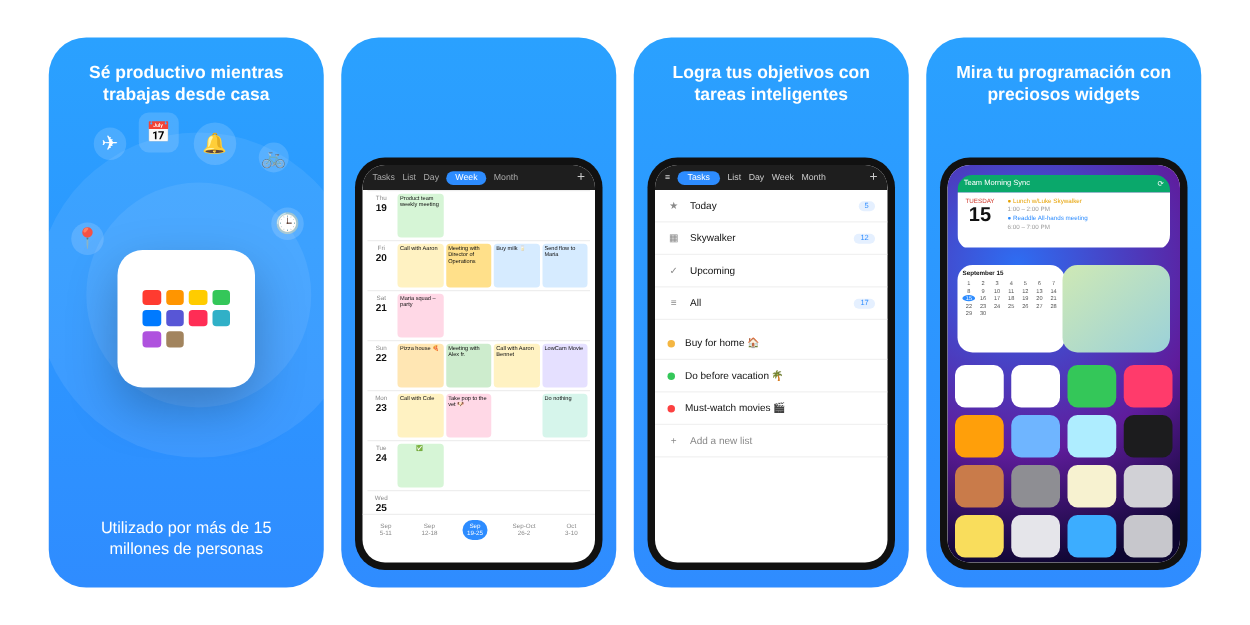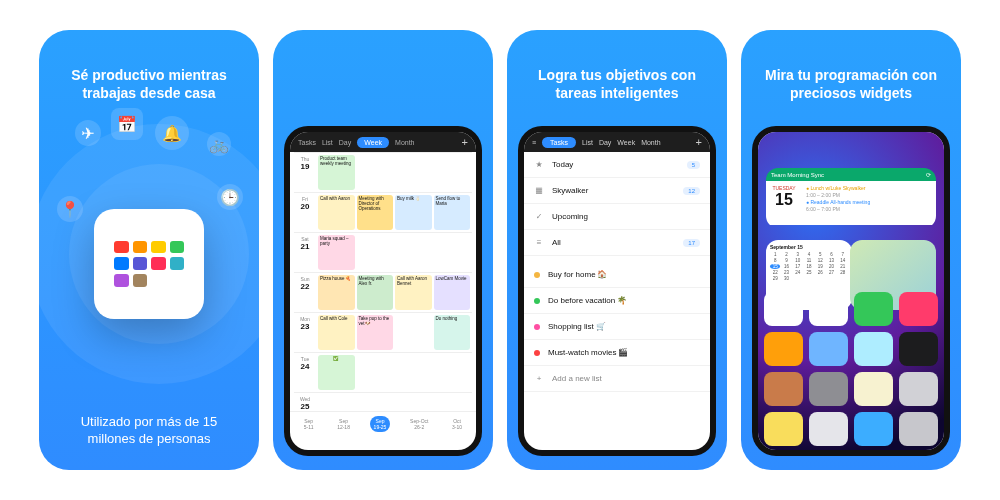--- a/index.html
+++ b/index.html
@@ -12,21 +12,21 @@
     align-items: center;
     justify-content: center;
     gap: 14px;
     padding: 20px 30px;
   }
   .panel {
     width: 220px;
     height: 440px;
     background: linear-gradient(180deg,#2aa1ff 0%,#2f8cff 100%);
     border-radius: 30px;
-    padding: 36px 10px 14px 10px;
+    padding: 18px 10px 14px 10px;
     display: flex;
     flex-direction: column;
     align-items: center;
     color: #fff;
     text-align: center;
     position: relative;
     overflow: hidden;
   }
   .headline {
     font-size: 14px;
@@ -160,21 +160,20 @@
   .wallpaper {
     position: absolute; inset: 0;
     background:
       radial-gradient(circle at 30% 25%, #2e6df2 0%, #5f1c9c 55%, #0d0630 90%);
   }
   .widget {
     position: absolute;
     border-radius: 12px;
     overflow: hidden;
     font-size: 6px;
-    margin-top: 28px;
   }
   .widget-header {
     background: #0aa86b; color: #fff; font-size: 6px;
     padding: 3px 5px;
     display: flex; align-items: center; justify-content: space-between;
   }
   .widget-cal { background: #fff; display: flex; }
   .wcal-left { width: 36px; text-align: center; padding: 4px; }
   .wcal-left .wday { font-size: 5px; color: #d0382b; text-transform: uppercase; }
   .wcal-left .wdate { font-size: 16px; font-weight: 600; }
@@ -330,24 +329,20 @@
 
       <div style="height:6px"></div>
       <div id="task-lists">
           <div class="task-row">
             <span class="dot" style="background:#f4b642"></span>
             <span>Buy for home 🏠</span>
           </div>
           <div class="task-row">
             <span class="dot" style="background:#34c759"></span>
             <span>Do before vacation 🌴</span>
-          </div>
-          <div class="task-row">
-            <span class="dot" style="background:#ff4fa3"></span>
-            <span>Shopping list 🛒</span>
           </div>
           <div class="task-row">
             <span class="dot" style="background:#fc4141"></span>
             <span>Must-watch movies 🎬</span>
           </div>
         </div>
       <div class="task-row add-row">
         <span class="ico">+</span>
         <span>Add a new list</span>
       </div>

